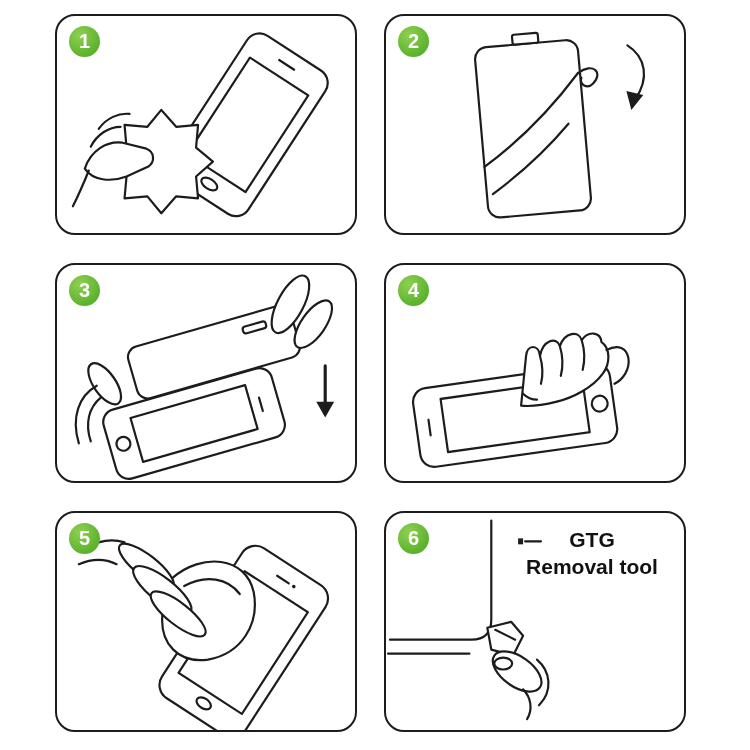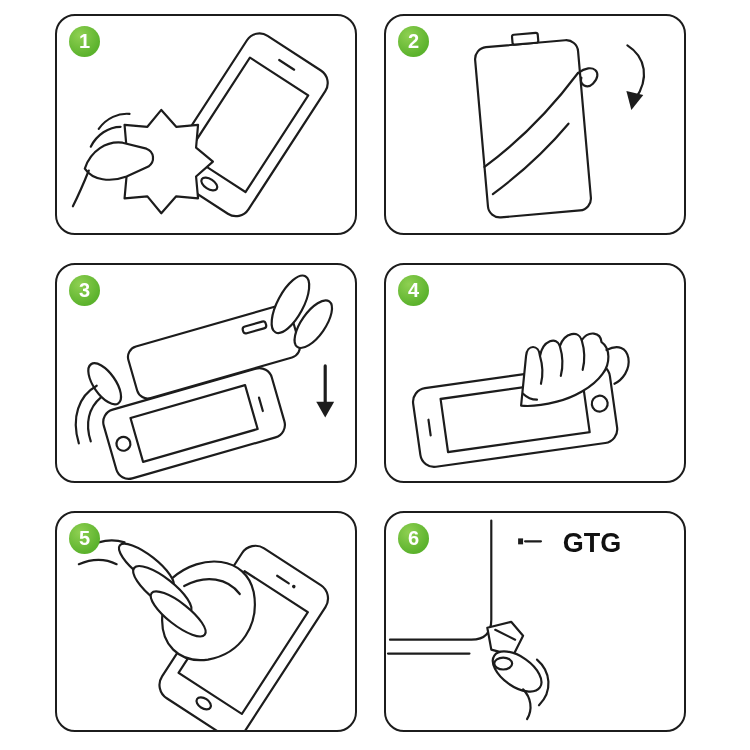--- a/index.html
+++ b/index.html
@@ -25,21 +25,21 @@
   .art{position:absolute;inset:0;width:100%;height:100%;z-index:1;}
   svg path,svg rect,svg line,svg ellipse,svg circle,svg polygon,svg polyline{
     fill:none;stroke:var(--line,#1c1c1c);stroke-width:2.2;
     stroke-linecap:round;stroke-linejoin:round;
   }
   svg .w{fill:#ffffff;}
   svg .f{fill:var(--line,#1c1c1c);stroke:none;}
   svg .thick{stroke-width:3.2;}
   .tool-label{
     position:absolute;top:14px;right:6px;width:172px;text-align:center;
-    font-weight:bold;font-size:27px;color:#111;line-height:1.25;z-index:2;
+    font-weight:bold;font-size:21px;color:#111;line-height:1.25;z-index:2;
   }
 </style>
 </head>
 <body>
 
 <div class="sheet">
   <div class="grid">
 
     <div class="panel">
       <div class="badge">1</div>
@@ -166,17 +166,18 @@
           <path d="M152,146 C166,158 168,178 154,192"></path>
           <path d="M138,176 C146,184 148,196 142,206"></path>
         </g>
         <g>
           <line x1="140" y1="27" x2="156" y2="27"></line>
           <rect class="f" x="133" y="24" width="5" height="6"></rect>
         </g>
       </svg>
       <div class="tool-label">
         <div>GTG</div>
+        <div>Removal tool</div>
       </div>
     </div>
 
   </div>
 </div>
 
 </body></html>

